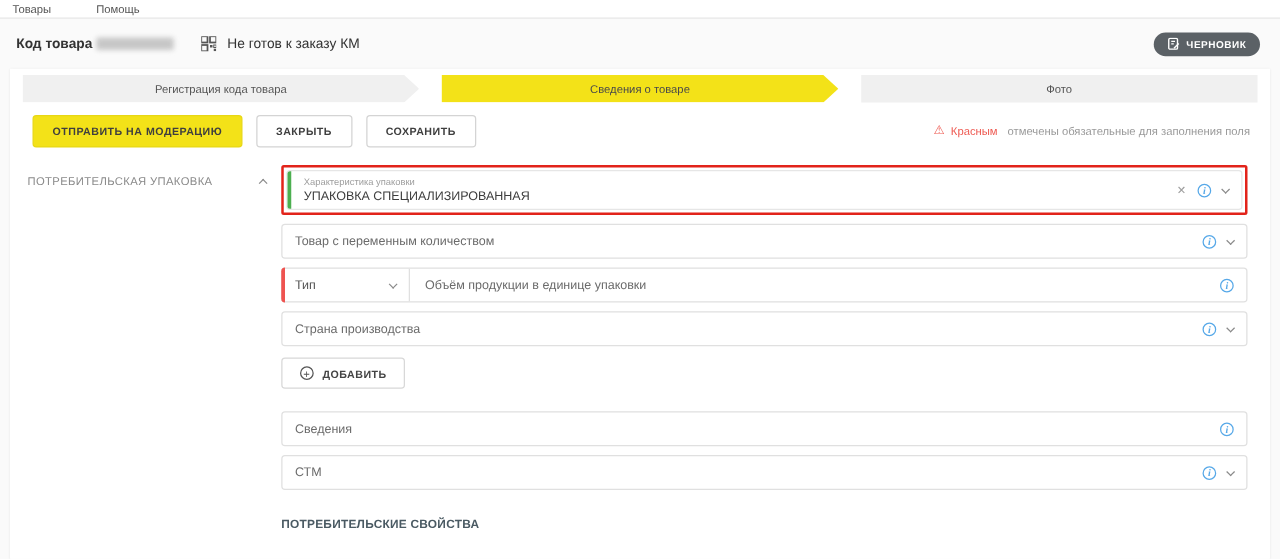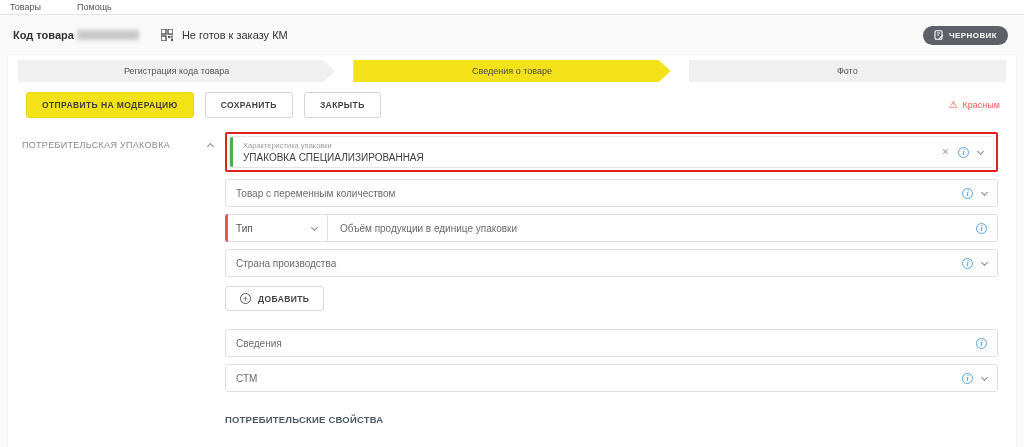--- a/index.html
+++ b/index.html
@@ -133,25 +133,26 @@
 <div class="card">
 
   <div class="stepper">
     <div class="step">Регистрация кода товара</div>
     <div class="step active">Сведения о товаре</div>
     <div class="step last">Фото</div>
   </div>
 
   <div class="toolbar">
     <button class="btn btn-yellow">ОТПРАВИТЬ НА МОДЕРАЦИЮ</button>
+    <button class="btn btn-outline">ЗАКРЫТЬ</button>
     <button class="btn btn-outline">СОХРАНИТЬ</button>
-    <button class="btn btn-outline">ЗАКРЫТЬ</button>
     <div class="warning">
       <span class="warn-icon">⚠</span>
       <span class="warn-red">Красным</span>
+      <span class="warn-gray">отмечены обязательные для заполнения поля</span>
     </div>
   </div>
 
   <div class="content">
 
     <div class="sidebar">
       <div class="sidebar-row">
         <span class="sidebar-label">ПОТРЕБИТЕЛЬСКАЯ УПАКОВКА</span>
         <span class="caret up"></span>
       </div>

